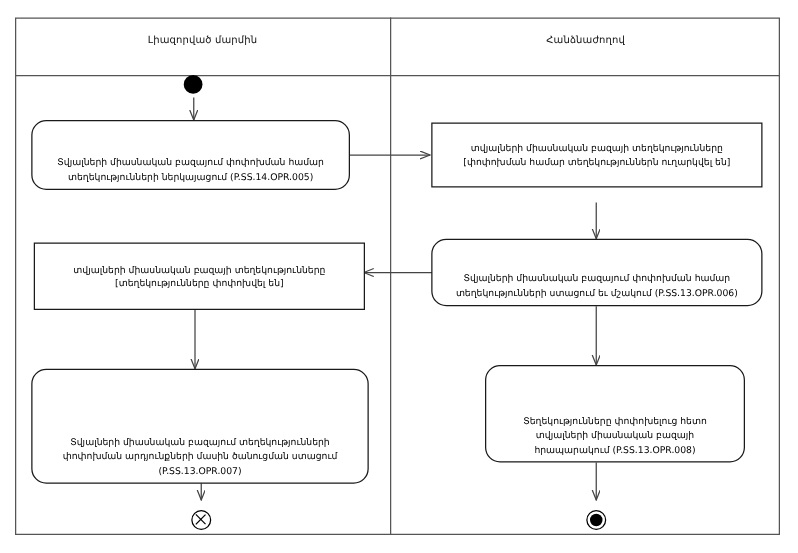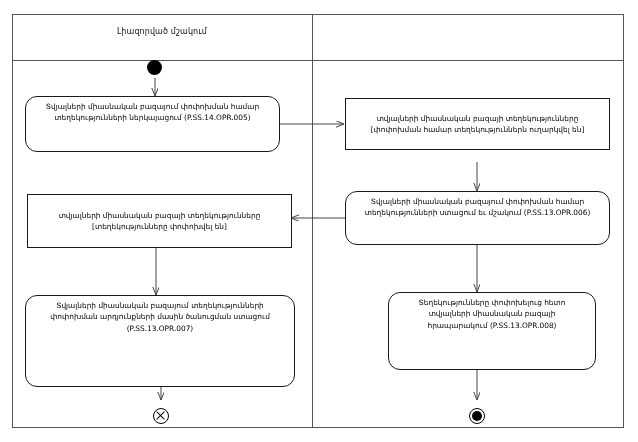--- a/index.html
+++ b/index.html
@@ -55,21 +55,21 @@
   .lane-title.right { left: 313px; width: 311px; }
 
   
   .activity {
     position: absolute;
     box-sizing: border-box;
     border: 1px solid #1a1a1a;
     border-radius: 12px;
     background: #ffffff;
     display: flex;
-    align-items: flex-start;
+    align-items: flex-end;
     justify-content: center;
     text-align: center;
     font-size: 7.4px;
     line-height: 1.55;
     color: #000000;
     padding: 4px 10px;
   }
   .object-node {
     position: absolute;
     box-sizing: border-box;
@@ -147,21 +147,22 @@
 </style>
 </head>
 <body>
 
 <div id="canvas">
 
   <div class="lane-frame"></div>
   <div class="header-rule"></div>
   <div class="lane-divider"></div>
 
-  <div class="lane-title left">Լիազորված մշակում</div>
+  <div class="lane-title left">Լիազորված մարմին</div>
+  <div class="lane-title right">Հանձնաժողով</div>
 
   <svg class="edges" viewBox="0 0 638 442" xmlns="http://www.w3.org/2000/svg">
     <defs>
       <marker id="arrow" markerWidth="9" markerHeight="9" refX="8" refY="3.2" orient="auto" markerUnits="userSpaceOnUse">
         <path d="M0,0 L8,3.2 L0,6.4" fill="none" stroke="#444444" stroke-width="1"></path>
       </marker>
     </defs>
     <g stroke="#444444" stroke-width="1" fill="none" marker-end="url(#arrow)">
       <line x1="155" y1="78" x2="155" y2="96"></line>
       <line x1="280" y1="124" x2="344" y2="124"></line>

